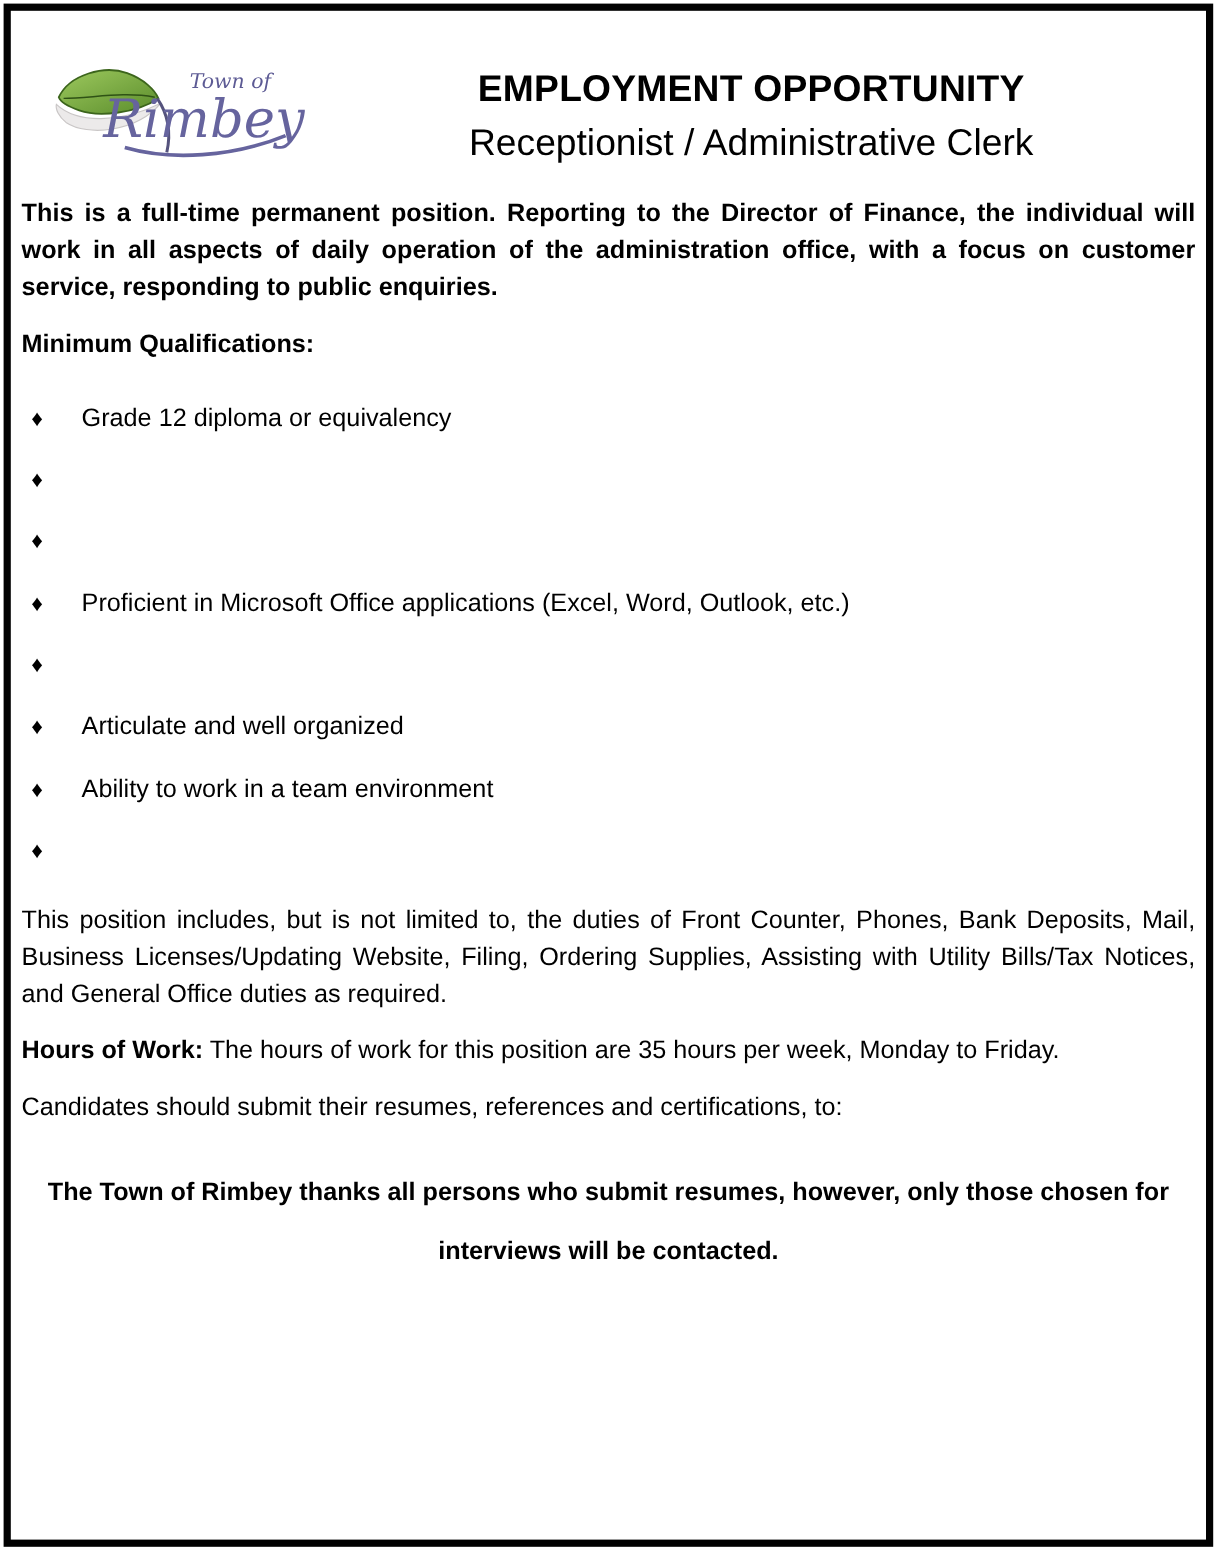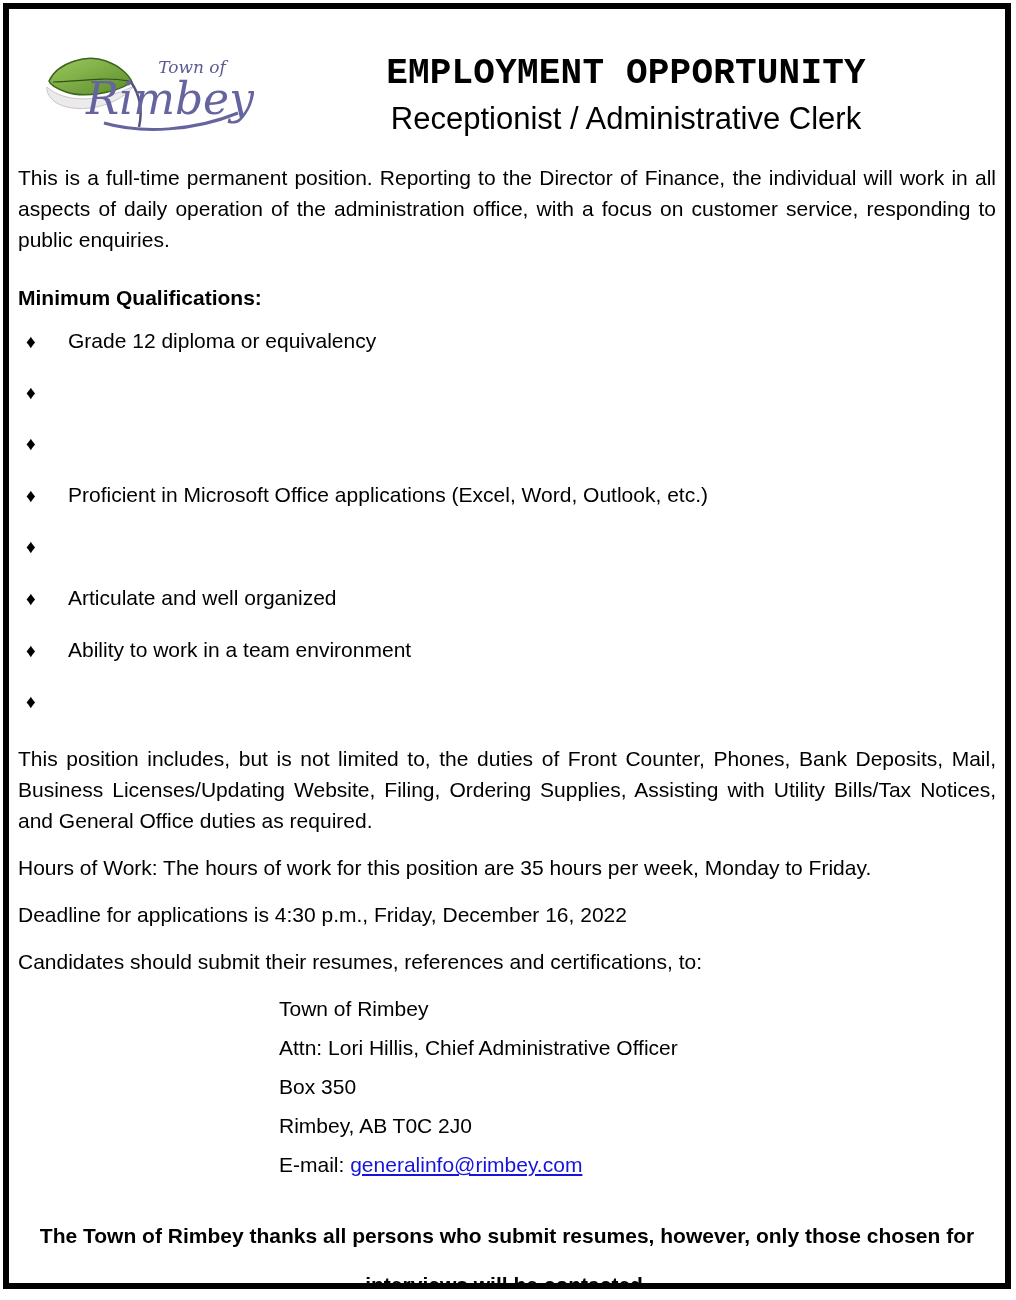--- a/index.html
+++ b/index.html
@@ -33,43 +33,42 @@
     width: 238px;
     flex: 0 0 238px;
     padding-left: 24px;
     box-sizing: border-box;
   }
   .title-block {
     flex: 1 1 auto;
     text-align: center;
   }
   .title {
-    font-size: 36px;
+    font-size: 31px;
     font-weight: bold;
     line-height: 37px;
     margin: 0;
     letter-spacing: 0.2px;
-    font-family: Liberation Mono, monospace;
   }
   .subtitle {
     font-size: 31px;
     font-weight: normal;
     line-height: 33px;
     margin: 10px 0 0 0;
   }
   
   .doc-body { font-size: 21px; line-height: 31px; }
   p { margin: 0 0 16px 0; }
   .justified { text-align: justify; }
-  .intro { margin-bottom: 27px; }
+  .intro { margin-bottom: 16px; font-weight: bold; }
   .section-heading {
     font-weight: bold;
-    margin-bottom: 12px;
+    margin-bottom: 31px;
   }
-  .bold { font-weight: normal; }
+  .bold { font-weight: bold; }
   
   ul.qual-list {
     list-style: none;
     margin: 0 0 26px 0;
     padding: 0;
   }
   ul.qual-list li {
     display: flex;
     align-items: baseline;
     padding-left: 8px;
@@ -166,28 +165,20 @@
       </li>
       <li>
         <span class="bullet">♦</span>
       </li>
     </ul>
 
     <p class="justified">This position includes, but is not limited to, the duties of Front Counter, Phones, Bank Deposits, Mail, Business Licenses/Updating Website, Filing, Ordering Supplies, Assisting with Utility Bills/Tax Notices, and General Office duties as required.</p>
 
     <p><span class="bold">Hours of Work:</span><span> The hours of work for this position are 35 hours per week, Monday to Friday.</span></p>
 
-    <p>Deadline for applications is 4:30 p.m., Friday, December 16, 2022</p>
 
     <p>Candidates should submit their resumes, references and certifications, to:</p>
 
-    <div class="address-block">
-      <div class="address-line">Town of Rimbey</div>
-      <div class="address-line"><span class="bold">Attn:</span><span> Lori Hillis, Chief Administrative Officer</span></div>
-      <div class="address-line">Box 350</div>
-      <div class="address-line">Rimbey, AB T0C 2J0</div>
-      <div class="address-line"><span>E-mail: </span><a href="#" class="email-link">generalinfo@rimbey.com</a></div>
-    </div>
 
     <div class="footer-note">The Town of Rimbey thanks all persons who submit resumes, however, only those chosen for interviews will be contacted.</div>
 
   </div>
 </div>
 
 </body></html>

